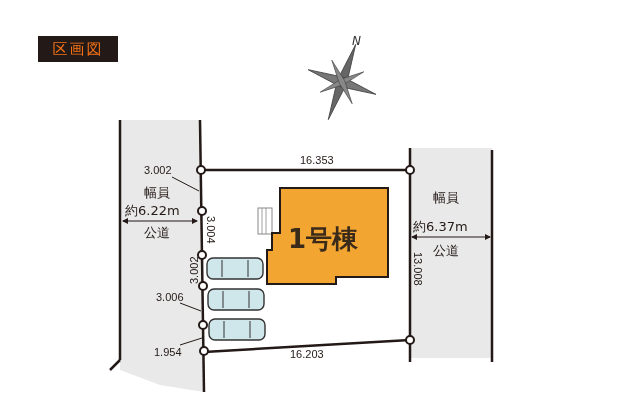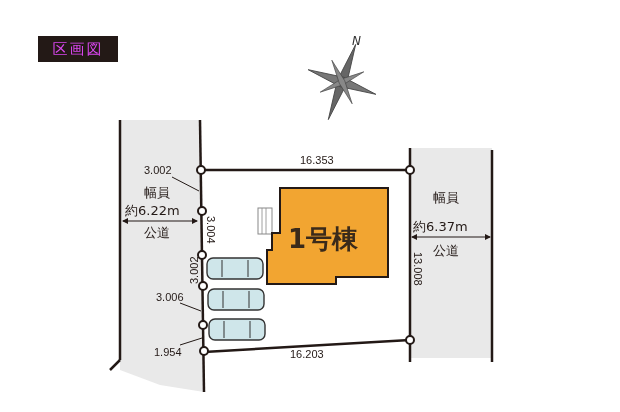--- a/index.html
+++ b/index.html
@@ -1,17 +1,17 @@
 <!DOCTYPE html>
 <html><head>
 <meta charset="utf-8">
 <style>
   html, body { margin:0; padding:0; background:#ffffff; }
   body { width:620px; height:412px; position:relative; overflow:hidden; font-family:"DejaVu Sans", sans-serif; }
-  .title-badge { position:absolute; left:38px; top:36px; width:80px; height:26px; background:#231916; color:#d946ef; font-family:"DejaVu Serif", serif; font-size:15px; line-height:26px; text-align:center; letter-spacing:2px; }
+  .title-badge { position:absolute; left:38px; top:36px; width:80px; height:26px; background:#231916; color:#f97316; font-family:"DejaVu Serif", serif; font-size:15px; line-height:26px; text-align:center; letter-spacing:2px; }
   svg { position:absolute; left:0; top:0; }
   .dim { font-family:"Liberation Sans", sans-serif; font-size:11px; fill:#231916; }
   .road { font-family:"DejaVu Sans", sans-serif; font-size:13px; fill:#231916; }
   .bldg { font-family:"DejaVu Sans", sans-serif; font-weight:bold; font-size:26px; fill:#3a2a1a; }
 </style>
 </head>
 <body>
 
 <div class="title-badge">区画図</div>
 

